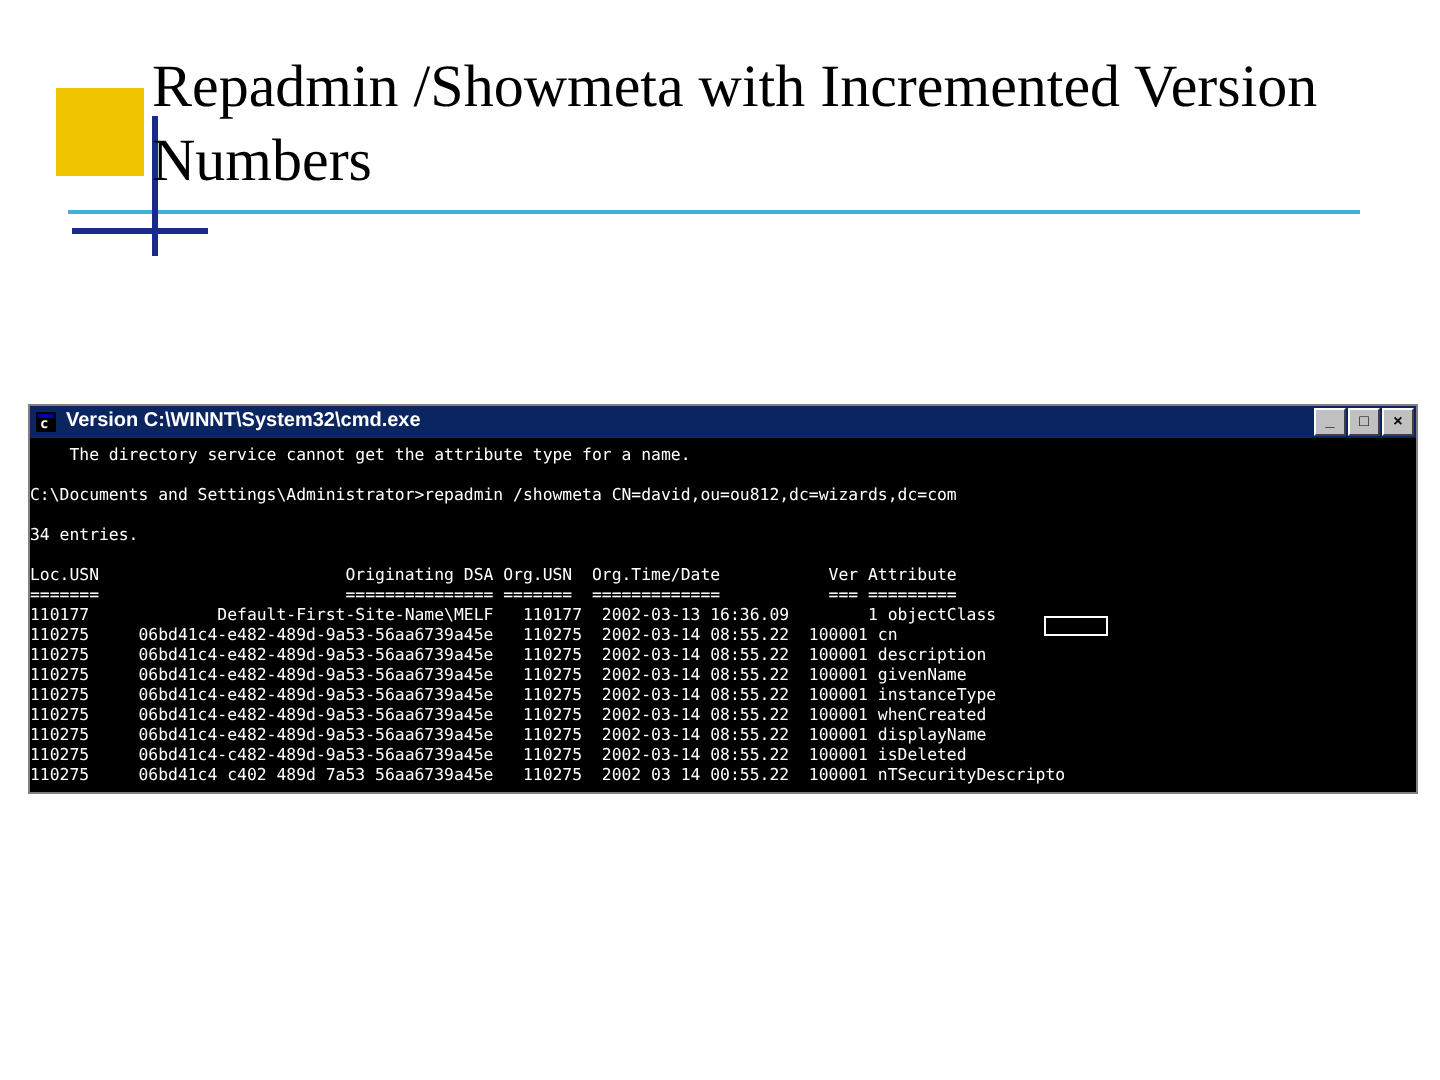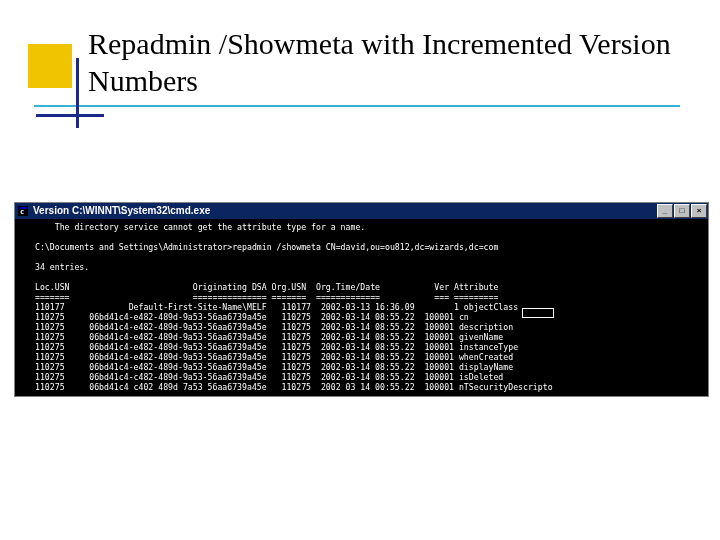--- a/index.html
+++ b/index.html
@@ -12,21 +12,21 @@
     overflow: hidden;
   }
   .slide {
     position: relative;
     width: 720px;
     height: 540px;
   }
   .title-block {
     position: absolute;
     top: 26px;
-    left: 60px;
+    left: 48px;
     right: 40px;
   }
   .yellow-box {
     position: absolute;
     top: 44px;
     left: 28px;
     width: 44px;
     height: 44px;
     background: #f0c400;
     z-index: 0;
@@ -110,21 +110,21 @@
     border-bottom-color: #404040;
     margin-right: 1px;
     display: flex;
     align-items: center;
     justify-content: center;
     font-size: 8px;
     font-family: sans-serif;
     color: #000;
   }
   .console-body {
-    padding: 2px 4px 4px 20px;
+    padding: 2px 4px 4px 0;
     white-space: pre;
     letter-spacing: 0;
   }
   .hl-box {
     position: absolute;
     border: 1px solid #fff;
     pointer-events: none;
   }
   .hl-box.small {
     width: 30px;

